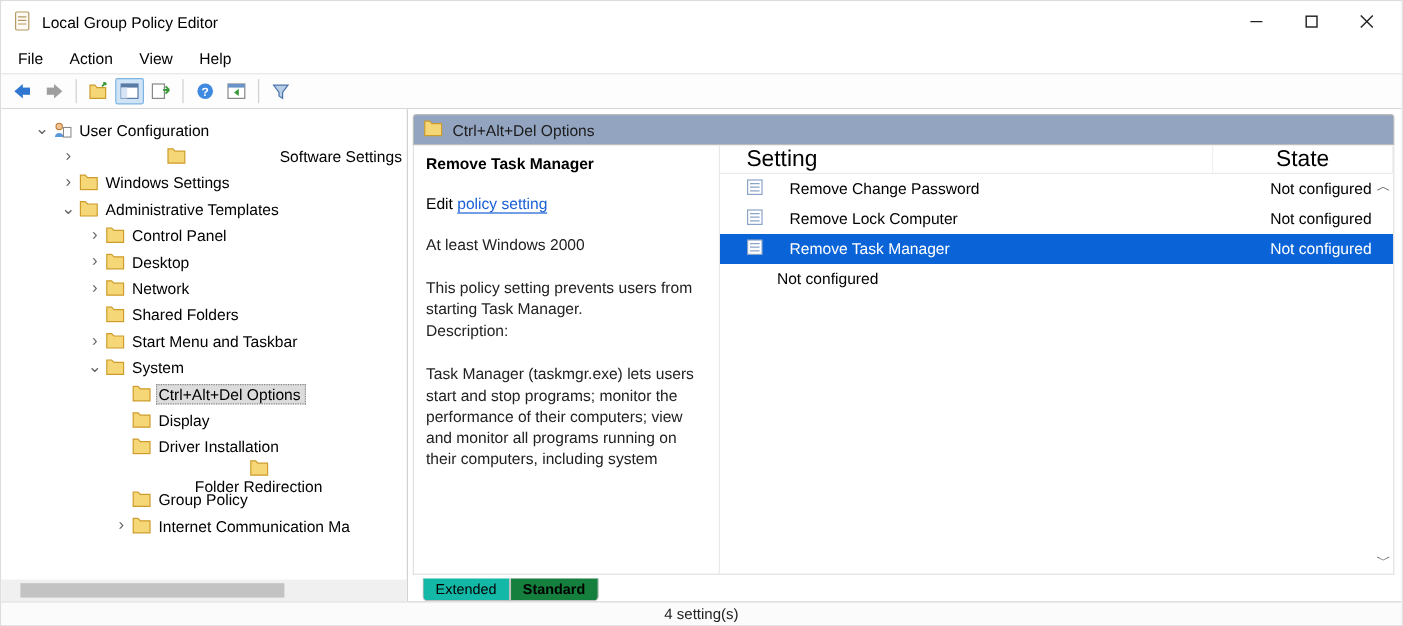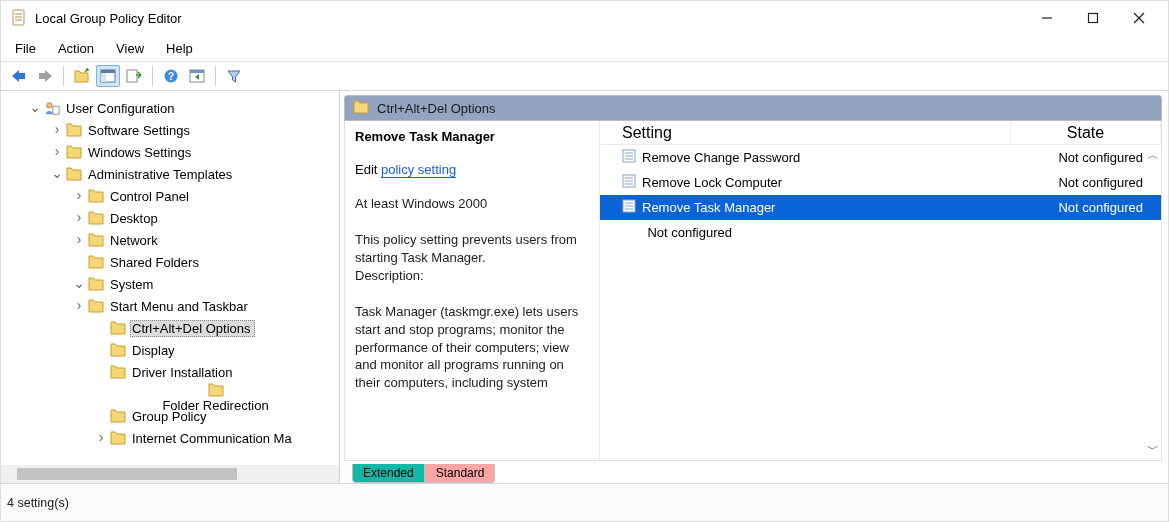--- a/index.html
+++ b/index.html
@@ -49,40 +49,40 @@
 
 .desc-col { width: 255px; border-right: 1px solid #e9e9e9; padding: 8px 12px 0 10px; overflow: hidden; display:flex; flex-direction:column; }
 .desc-col h3 { font-size: 13px; font-weight: 700; margin-bottom: 18px; }
 .edit-line { margin-bottom: 18px; }
 .edit-line a { color: #1a5fd6; border-bottom: 1px solid #1a5fd6; text-decoration: none; }
 .desc-block { line-height: 1.38; font-size: 13px; color: #222; }
 
 
 .list-col { flex: 1; display: flex; flex-direction: column; position: relative; }
 .list-header { display: flex; height: 24px; align-items: stretch; border-bottom: 1px solid #ececec; }
-.list-header .col { display: flex; align-items: center; padding: 0 10px; font-size: 16px; border-right: 1px solid #f1f1f1; }
+.list-header .col { display: flex; align-items: center; padding: 0 10px; font-size: 19px; border-right: 1px solid #f1f1f1; }
 .col-setting { flex: 1; padding-left: 22px !important; }
 .col-state { width: 150px; justify-content: center; }
 .list-rows { flex: 1; position: relative; overflow: hidden; }
 .list-row { display: flex; height: 25px; align-items: center; }
-.list-row .c1 { flex: 1; display: flex; align-items: center; padding-left: 22px; gap: 6px; }
+.list-row .c1 { flex: 1; display: flex; align-items: center; padding-left: 22px; gap: 22px; }
 .list-row .c2 { width: 150px; padding-right: 18px; text-align: right; }
 .list-row.selected { background: #0a64d8; color: #fff; }
 .vscroll-up, .vscroll-down { position: absolute; right: 2px; font-size: 12px; color: #555; }
 .vscroll-up { top: 2px; } .vscroll-down { bottom: 2px; }
 
 
 .bottom-tabs { height: 22px; display: flex; align-items: flex-end; padding-left: 8px; margin: 0 6px 0 4px; }
-.tab { font-size: 12px; padding: 2px 10px; border: 1px solid #bfbfbf; border-top: none; background: #fca5a5; position: relative; }
+.tab { font-size: 12px; padding: 2px 10px; border: 1px solid #bfbfbf; border-top: none; background: #15803d; position: relative; font-weight: bold; }
 .tab:first-child { border-bottom-left-radius: 4px; }
 .tab:last-child { border-bottom-right-radius: 4px; }
 .tab.active { background: #14b8a6; font-weight: 400; }
 
 
-.statusbar { height: 38px; border-top: 1px solid #d8d8d8; display: flex; align-items: center; padding: 0 6px; font-size: 12.5px; color: #222; background:#fbfbfb; }
+.statusbar { height: 20px; border-top: 1px solid #d8d8d8; display: flex; align-items: center; padding: 0 6px; font-size: 12.5px; color: #222; background:#fbfbfb;justify-content:center; }
 
 
 .folder-svg { width: 16px; height: 14px; }
 .setting-svg { width: 14px; height: 14px; }
 </style>
 </head>
 <body>
 
 <div class="titlebar">
   <span class="app-icon">
@@ -185,21 +185,21 @@
         <span class="icon">
             <svg width="18" height="16" viewBox="0 0 18 16">
               <circle cx="6" cy="5" r="3" fill="#f2c28a" stroke="#b87a3a"></circle>
               <path d="M2 15 C2 10 10 10 10 15 Z" fill="#5a98d8"></path>
               <rect x="10" y="6" width="7" height="9" fill="#fff" stroke="#888"></rect>
             </svg>
           </span>
         <span class="label">User Configuration</span>
       </div>
 
-    <div class="tree-row" style="padding-left: 28px;">
+    <div class="tree-row" style="padding-left: 28px; justify-content: space-between;">
           <span class="twisty closed"></span>
           <span class="icon">
             <svg class="folder-svg" viewBox="0 0 16 14">
               <path d="M1 4 L1 13 L15 13 L15 3 L7 3 L5 1 L1 1 Z" fill="#f6d778" stroke="#ce9c2a"></path>
             </svg>
           </span>
           <span class="label">Software Settings</span>
         </div>
         <div class="tree-row" style="padding-left: 28px;">
           <span class="twisty closed"></span>
@@ -249,36 +249,36 @@
         <div class="tree-row" style="padding-left: 50px;">
           <span class="twisty none"></span>
           <span class="icon">
             <svg class="folder-svg" viewBox="0 0 16 14">
               <path d="M1 4 L1 13 L15 13 L15 3 L7 3 L5 1 L1 1 Z" fill="#f6d778" stroke="#ce9c2a"></path>
             </svg>
           </span>
           <span class="label">Shared Folders</span>
         </div>
         <div class="tree-row" style="padding-left: 50px;">
+          <span class="twisty closed"></span>
+          <span class="icon">
+            <svg class="folder-svg" viewBox="0 0 16 14">
+              <path d="M1 4 L1 13 L15 13 L15 3 L7 3 L5 1 L1 1 Z" fill="#f6d778" stroke="#ce9c2a"></path>
+            </svg>
+          </span>
+          <span class="label">Start Menu and Taskbar</span>
+        </div>
+        <div class="tree-row" style="padding-left: 50px;">
           <span class="twisty open"></span>
           <span class="icon">
             <svg class="folder-svg" viewBox="0 0 16 14">
               <path d="M1 4 L1 13 L15 13 L15 3 L7 3 L5 1 L1 1 Z" fill="#f6d778" stroke="#ce9c2a"></path>
             </svg>
           </span>
           <span class="label">System</span>
-        </div>
-        <div class="tree-row" style="padding-left: 50px;">
-          <span class="twisty closed"></span>
-          <span class="icon">
-            <svg class="folder-svg" viewBox="0 0 16 14">
-              <path d="M1 4 L1 13 L15 13 L15 3 L7 3 L5 1 L1 1 Z" fill="#f6d778" stroke="#ce9c2a"></path>
-            </svg>
-          </span>
-          <span class="label">Start Menu and Taskbar</span>
         </div>
         <div class="tree-row sel" style="padding-left: 72px;">
           <span class="twisty none"></span>
           <span class="icon">
             <svg class="folder-svg" viewBox="0 0 16 14">
               <path d="M1 4 L1 13 L15 13 L15 3 L7 3 L5 1 L1 1 Z" fill="#f6d778" stroke="#ce9c2a"></path>
             </svg>
           </span>
           <span class="label">Ctrl+Alt+Del Options</span>
         </div>

